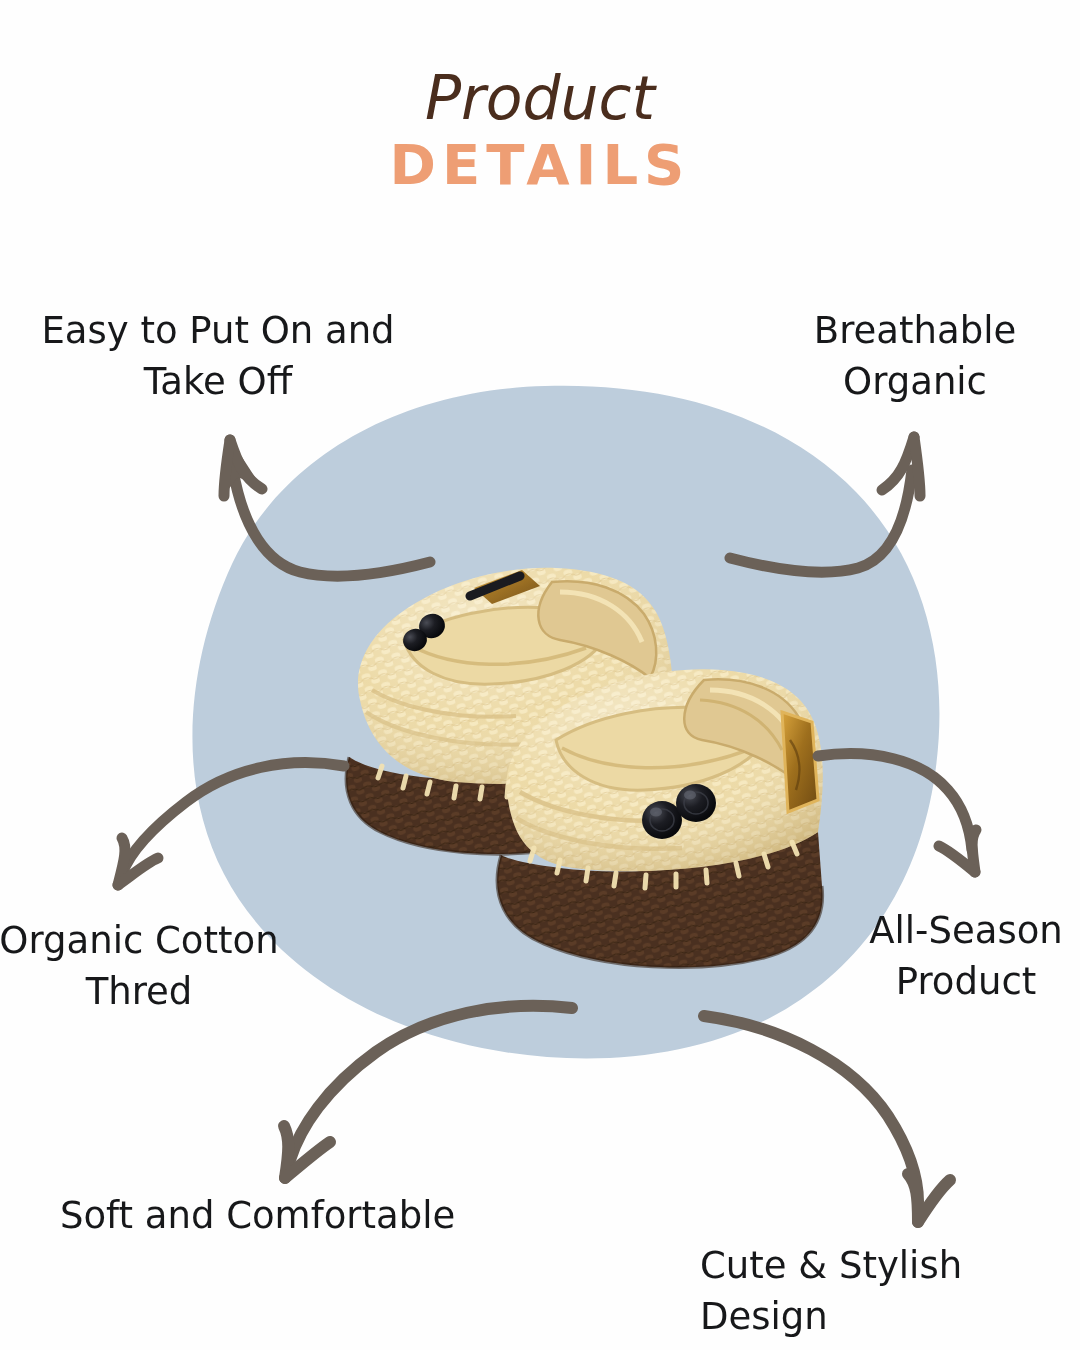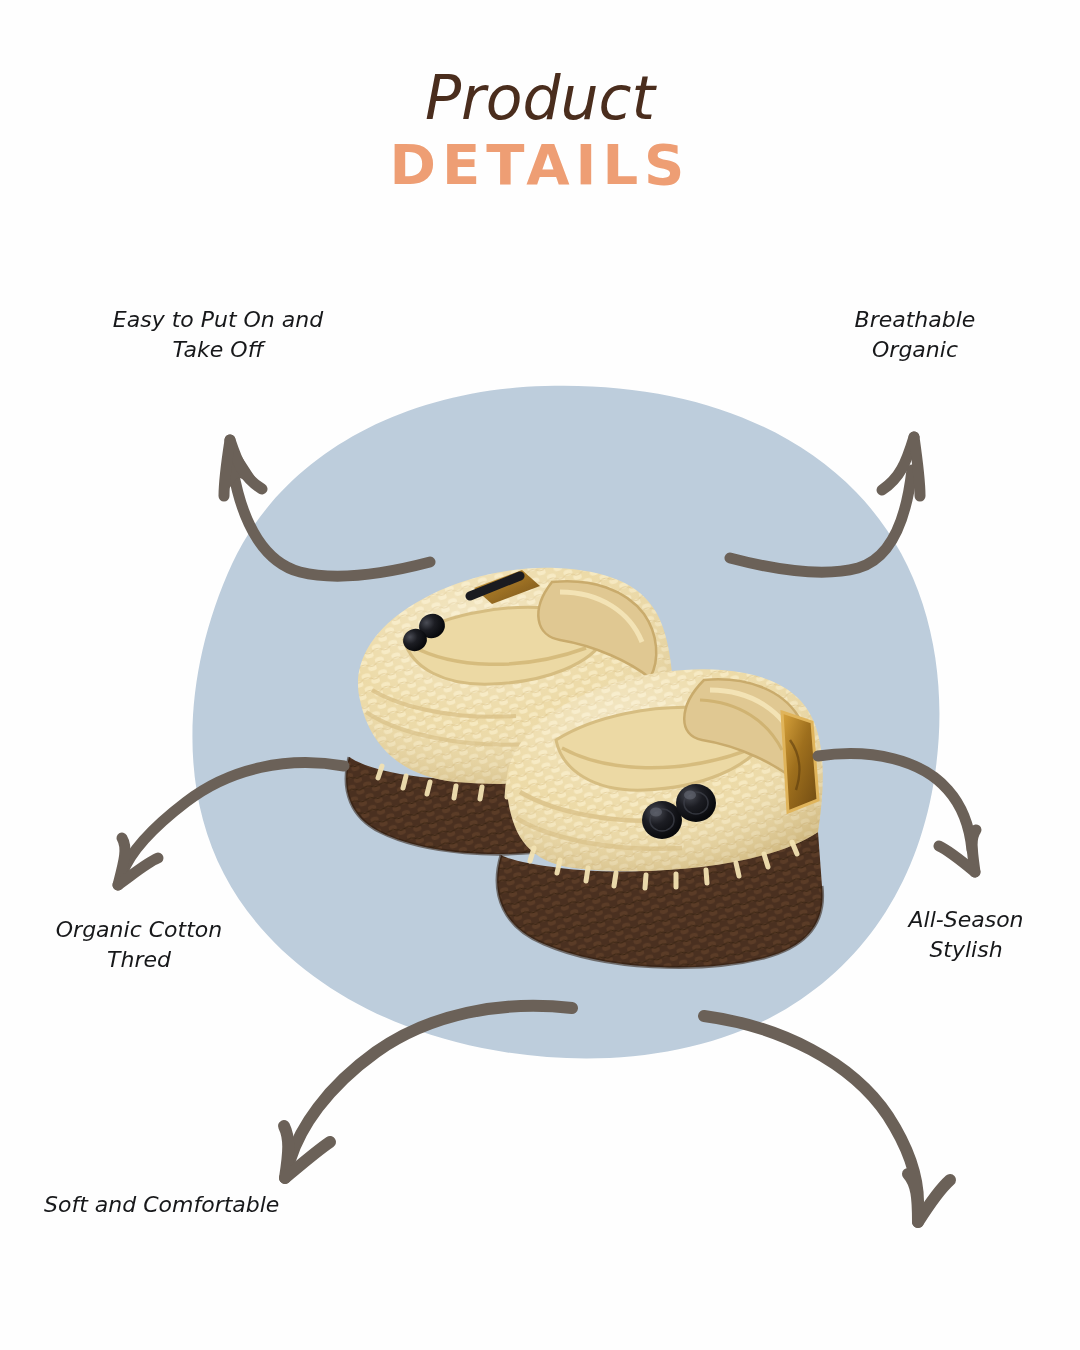--- a/index.html
+++ b/index.html
@@ -59,32 +59,31 @@
     height: 1350px;
     pointer-events: none;
   }
   .stage svg { display: block; }
 
   
   .feature-label {
     position: absolute;
     font-family: "DejaVu Sans", "Liberation Sans", sans-serif;
     font-weight: 400;
-    font-size: 22px;
+    font-size: 37px;
     line-height: 1.38;
     color: #17181a;
     text-align: center;
     white-space: pre-line;
-    font-style: italic;
   }
   .lbl-easy      { left: 28px;  top: 305px;  width: 380px; }
   .lbl-breath    { left: 760px; top: 305px;  width: 310px; }
   .lbl-cotton    { left: -6px;  top: 915px;  width: 290px; }
   .lbl-season    { left: 855px; top: 905px;  width: 222px; }
-  .lbl-soft      { left: 44px;  top: 1190px; width: 420px; text-align: left;}
+  .lbl-soft      { left: 60px;  top: 1190px; width: 420px; text-align: left;}
   .lbl-cute      { left: 700px; top: 1240px; width: 380px; text-align: left;}
 </style>
 </head>
 <body>
 
 <div id="poster">
 
   <div class="title-block">
     <span class="title-script">Product</span>
     <span class="title-main">DETAILS</span>
@@ -327,16 +326,17 @@
     </svg>
   </div>
 
   <div class="feature-label lbl-easy">Easy to Put On and
 Take Off</div>
   <div class="feature-label lbl-breath">Breathable
 Organic</div>
   <div class="feature-label lbl-cotton">Organic Cotton
 Thred</div>
   <div class="feature-label lbl-season">All-Season
-Stylish</div>
+Product</div>
   <div class="feature-label lbl-soft">Soft and Comfortable</div>
+  <div class="feature-label lbl-cute">Cute &amp; Stylish Design</div>
 
 </div>
 
 </body></html>

